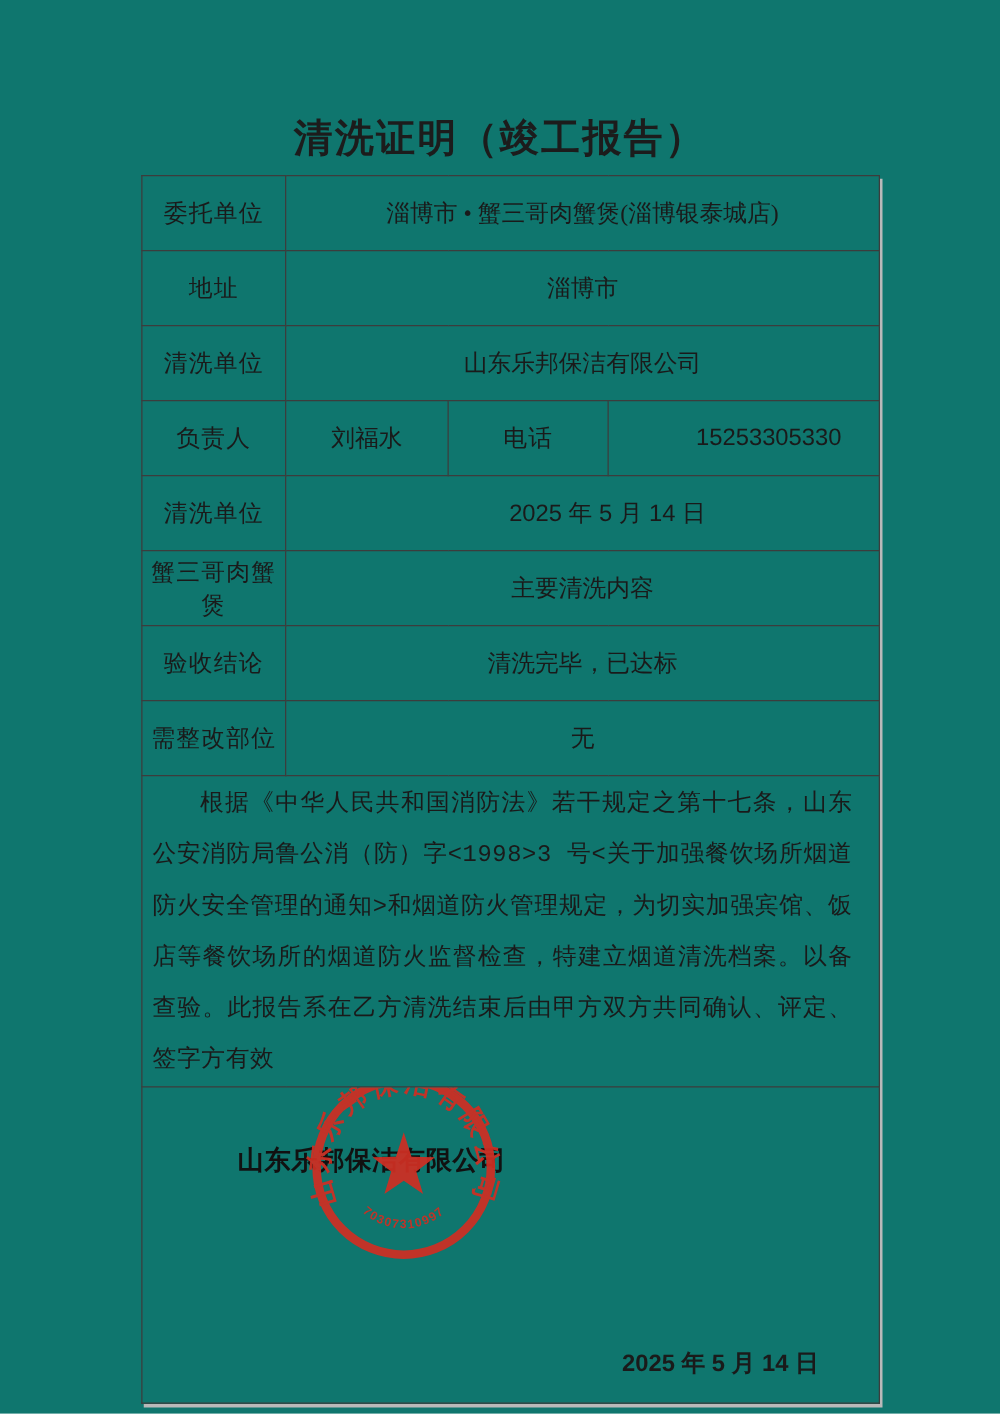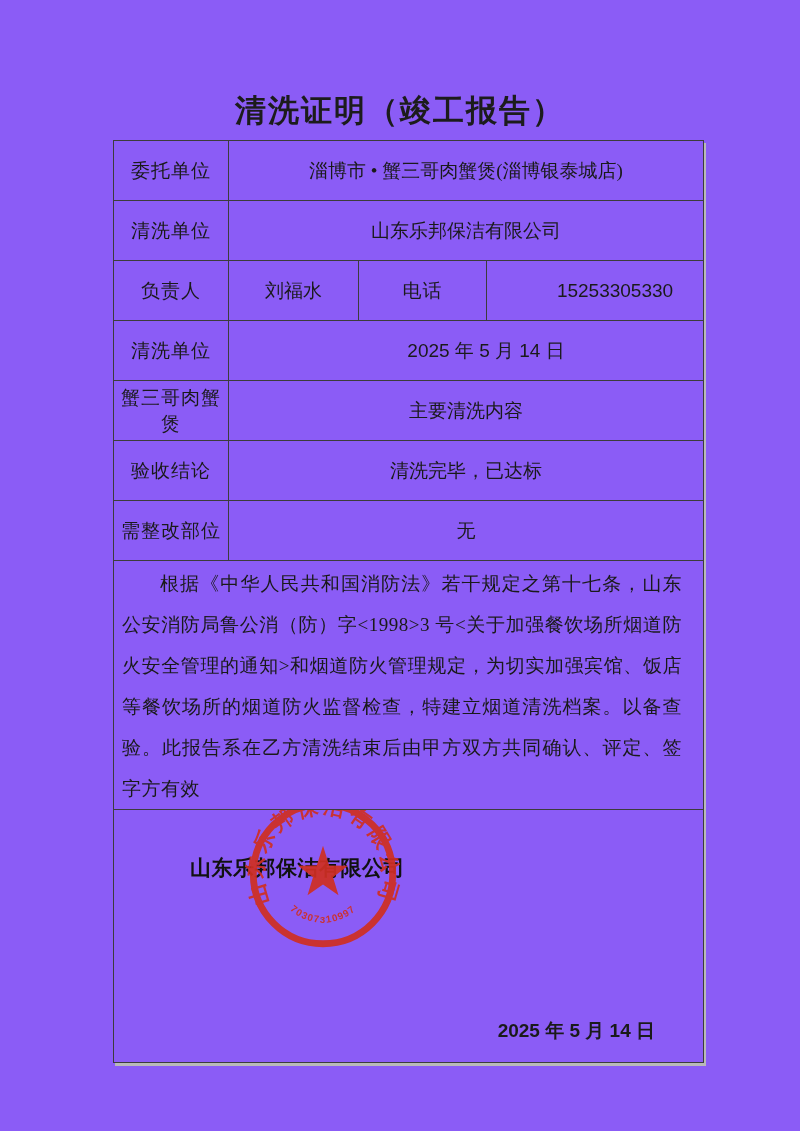--- a/index.html
+++ b/index.html
@@ -4,21 +4,21 @@
 <style>
   * { margin: 0; padding: 0; box-sizing: border-box; }
   html, body { background: #ffffff; }
   body {
     width: 800px; height: 1131px;
     font-family: "Liberation Serif", "DejaVu Serif", serif;
     color: #1a1a1a;
     position: relative;
     overflow: hidden;
   }
-  .page { position: absolute; inset: 0; background: #8b5cf6; }
+  .page { position: absolute; inset: 0; background: #0f766e; }
 
   .doc-title {
     position: absolute;
     top: 90px; left: 0; right: 0;
     text-align: center;
     font-size: 31px;
     font-weight: 600;
     letter-spacing: 2px;
     color: #1c1c1c;
   }
@@ -41,20 +41,21 @@
   }
   tr.r { height: 60px; }
   td.lbl { letter-spacing: 1px; }
   .num { font-family: "Liberation Sans", "DejaVu Sans", sans-serif; padding-left: 40px; }
 
   td.para-cell {
     height: 206px;
     text-align: left;
     vertical-align: top;
     padding: 2px 21px 0 8px;
+    font-family: Liberation Mono, monospace;
   }
   .para-text {
     font-size: 19px;
     line-height: 41px;
     text-align: justify;
     text-indent: 2em;
     letter-spacing: 0.5px;
   }
 
   td.stamp-cell {
@@ -102,20 +103,24 @@
         <col style="width:130px">
         <col style="width:128px">
         <col style="width:217px">
     </colgroup>
     <tbody>
       <tr class="r">
         <td class="lbl">委托单位</td>
         <td colspan="3">淄博市 • 蟹三哥肉蟹煲(淄博银泰城店)</td>
       </tr>
       <tr class="r">
+        <td class="lbl">地址</td>
+        <td colspan="3">淄博市</td>
+      </tr>
+      <tr class="r">
         <td class="lbl">清洗单位</td>
         <td colspan="3">山东乐邦保洁有限公司</td>
       </tr>
       <tr class="r">
         <td class="lbl">负责人</td>
         <td>刘福水</td>
         <td class="lbl">电话</td>
         <td class="num">15253305330</td>
       </tr>
       <tr class="r">

